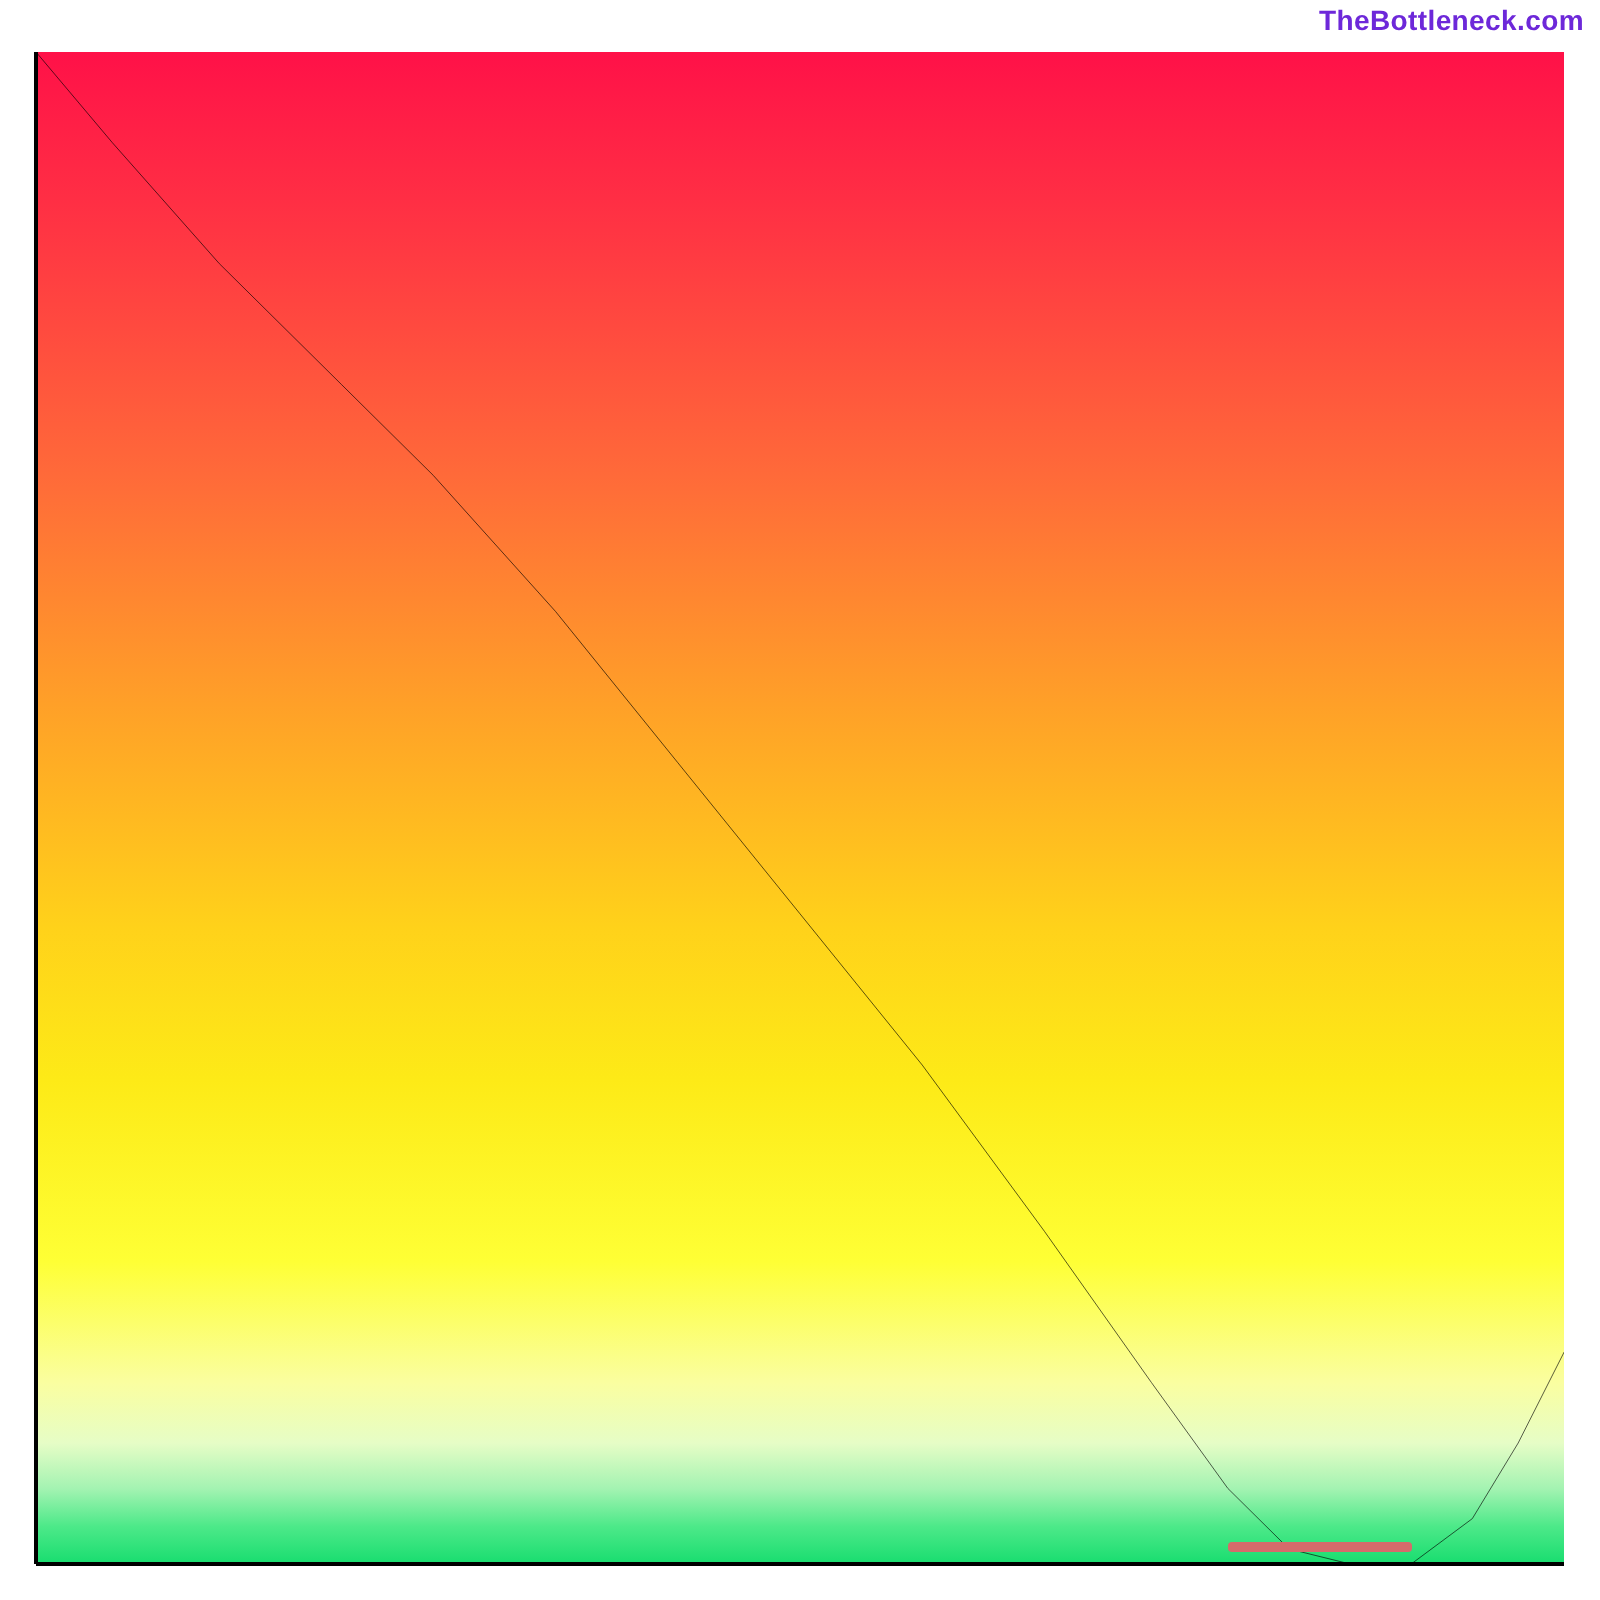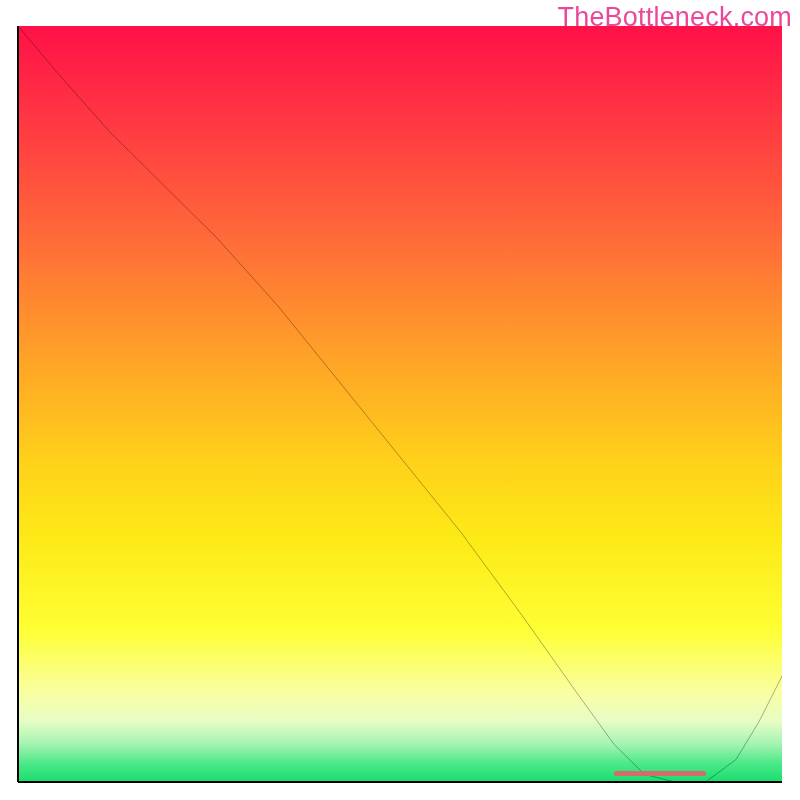--- a/index.html
+++ b/index.html
@@ -8,23 +8,23 @@
     position: relative;
     width: 800px;
     height: 800px;
     background: #fff;
   }
   .watermark {
     position: absolute;
     top: 2px;
     right: 8px;
     font-family: Arial, Helvetica, sans-serif;
-    font-size: 27px;
-    font-weight: 400;
-    color: #ec4899;
+    font-size: 14px;
+    font-weight: 700;
+    color: #6d28d9;
     letter-spacing: 0.2px;
   }
   .plot-wrap {
     position: absolute;
     left: 18px;
     top: 26px;
     width: 764px;
     height: 756px;
   }
   .gradient-fill {

